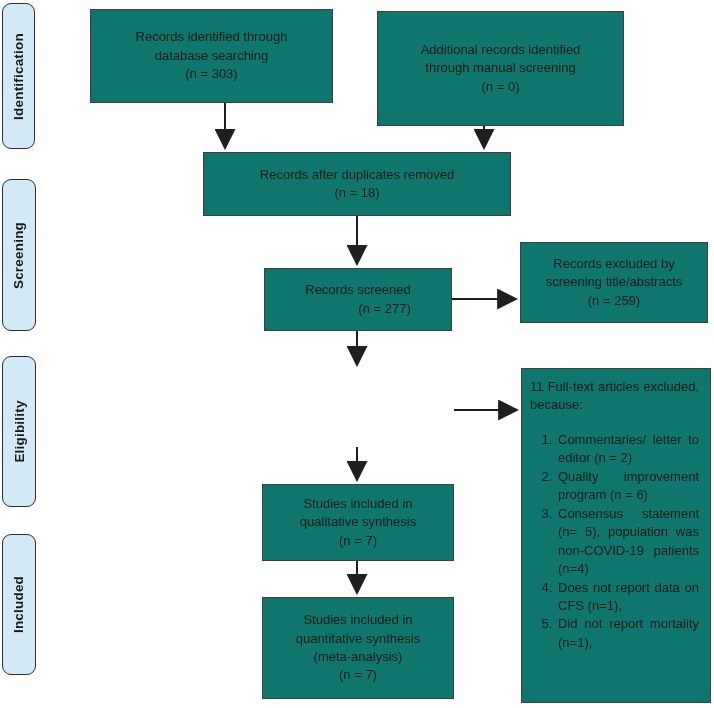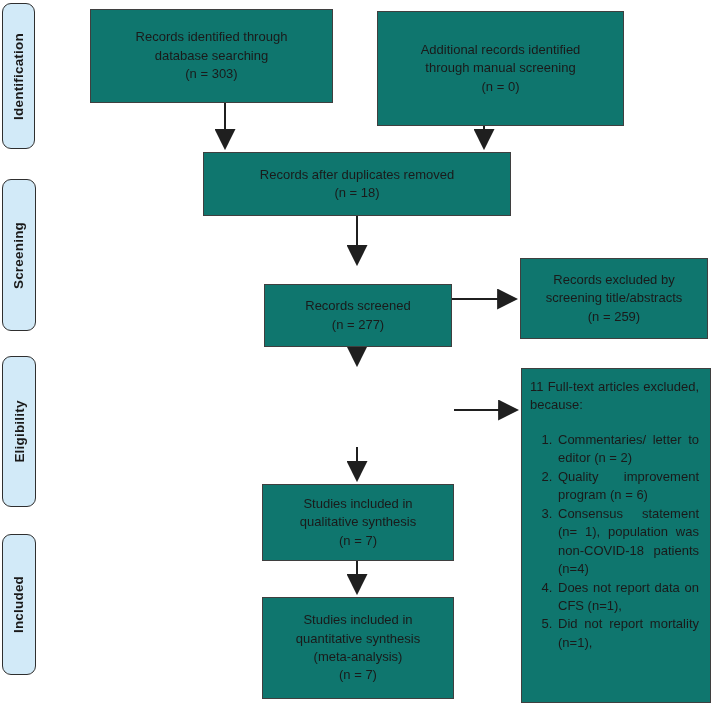--- a/index.html
+++ b/index.html
@@ -120,39 +120,39 @@
     <span class="node-text">Additional records identified
 through manual screening
 (n = 0)</span>
   </div>
 
   <div class="node" style="left:203px; top:152px; width:308px; height:64px;">
     <span class="node-text">Records after duplicates removed
 (n = 18)</span>
   </div>
 
-  <div class="node" style="left:264px; top:284px; width:188px; height:63px;">
+  <div class="node" style="left:264px; top:268px; width:188px; height:63px;text-align:right;">
     <span class="node-text">Records screened
 (n = 277)</span>
   </div>
 
-  <div class="node" style="left:520px; top:258px; width:188px; height:81px;">
+  <div class="node" style="left:520px; top:242px; width:188px; height:81px;">
     <span class="node-text">Records excluded by
 screening title/abstracts
 (n = 259)</span>
   </div>
 
 
   <div class="node topleft" style="left:521px; top:368px; width:190px; height:335px;padding-left:8px;">
     <div>
       <p class="excluded-title">11 Full-text articles excluded, because:</p>
       <ol class="excluded-list">
         <li>Commentaries/ letter to editor (n = 2)</li>
         <li>Quality improvement program (n = 6)</li>
-        <li>Consensus statement (n= 1), population was non-COVID-18 patients (n=4)</li>
+        <li>Consensus statement (n= 5), population was non-COVID-19 patients (n=4)</li>
         <li>Does not report data on CFS (n=1),</li>
         <li>Did not report mortality (n=1),</li>
       </ol>
     </div>
   </div>
 
   <div class="node" style="left:262px; top:484px; width:192px; height:77px;">
     <span class="node-text">Studies included in
 qualitative synthesis
 (n = 7)</span>

